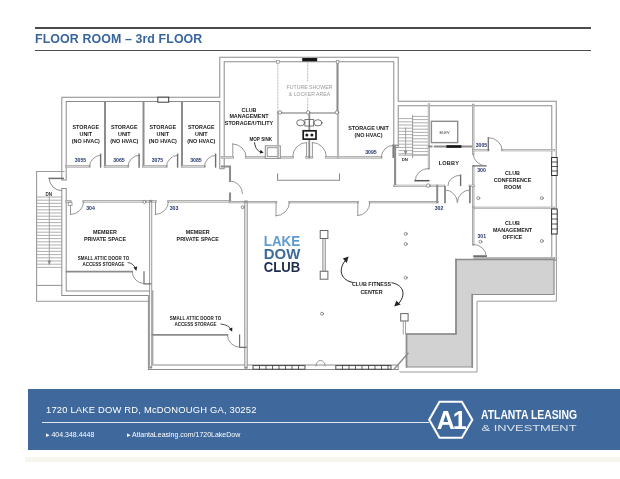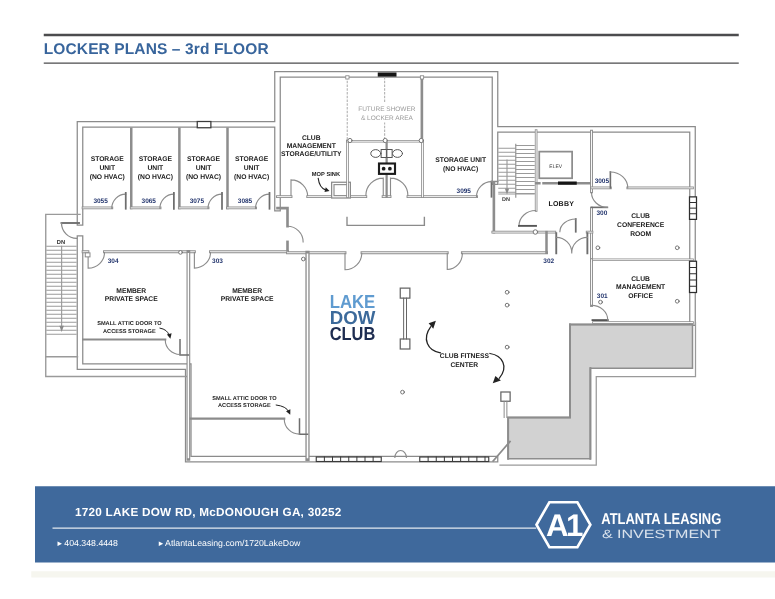--- a/index.html
+++ b/index.html
@@ -2,21 +2,21 @@
 <html><head><meta charset="utf-8"><style>
 html,body{margin:0;padding:0;width:620px;height:479px;background:#fff;overflow:hidden}
 *{box-sizing:border-box}
 body{font-family:"Liberation Sans",sans-serif;position:relative}
 .abs{position:absolute}
 </style></head>
 <body>
 
 <div class="abs" style="left:35px;top:27.4px;width:556px;height:1.4px;background:#4c4c4e"></div>
 
-<div class="abs" style="left:35px;top:32.2px;width:400px;font-size:12.4px;font-weight:bold;color:#38659c;letter-spacing:0.1px">LOCKER PLANS – 3rd FLOOR</div>
+<div class="abs" style="left:35px;top:32.2px;width:400px;font-size:12.4px;font-weight:bold;color:#38659c;letter-spacing:0.1px">FLOOR ROOM – 3rd FLOOR</div>
 
 <div class="abs" style="left:35px;top:49.9px;width:556px;height:1.4px;background:#4c4c4e"></div>
 
 <svg class="abs" style="left:0;top:0" width="620" height="479" viewBox="0 0 620 479" xmlns="http://www.w3.org/2000/svg">
 <defs>
 
 <path id="ext" fill="none" d="
 M64,293.2 L64,190.8 M64,177.9 L64,99.4 L222,99.4 L222,59.5 L396,59.5 L396,103.5 L554,103.5 L554,258
 M64,293.2 L150.6,293.2 L150.6,367.2
 M150.6,367.2 L396,367.2
@@ -348,21 +348,21 @@
 <text x="282" y="259" fill="#3c6a9b" textLength="36.5" lengthAdjust="spacingAndGlyphs">DOW</text>
 <text x="282" y="272" fill="#1d2c50" textLength="36.5" lengthAdjust="spacingAndGlyphs">CLUB</text>
 </g>
 </g>
 </svg>
 
 <div class="abs" style="left:25px;top:457.2px;width:595px;height:4.6px;background:#f6f6ef"></div>
 
 <div class="abs" style="left:28px;top:389px;width:592px;height:60.8px;background:#3f699c"></div>
 
-<div class="abs" style="left:60px;top:403.8px;font-size:9.4px;font-weight:bold;color:#fff;letter-spacing:0.2px">1720 LAKE DOW RD, McDONOUGH GA, 30252</div>
+<div class="abs" style="left:46px;top:403.8px;font-size:9.4px;font-weight:normal;color:#fff;letter-spacing:0.2px">1720 LAKE DOW RD, McDONOUGH GA, 30252</div>
 
 <div class="abs" style="left:42px;top:422px;width:387px;height:0.9px;background:rgba(255,255,255,0.85)"></div>
 
 <div class="abs" style="left:46px;top:430.8px;font-size:7px;color:#fff">▸ 404.348.4448</div>
 <div class="abs" style="left:127px;top:430.8px;font-size:7px;color:#fff">▸ AtlantaLeasing.com/1720LakeDow</div>
 
 <svg class="abs" style="left:420px;top:392px" width="190" height="56" viewBox="0 0 190 56">
 
 <polygon points="9.2,27.8 19.5,9.8 41.9,9.8 52.3,27.8 41.9,45.8 19.5,45.8" fill="none" stroke="#fff" stroke-width="2.1"></polygon>
 

